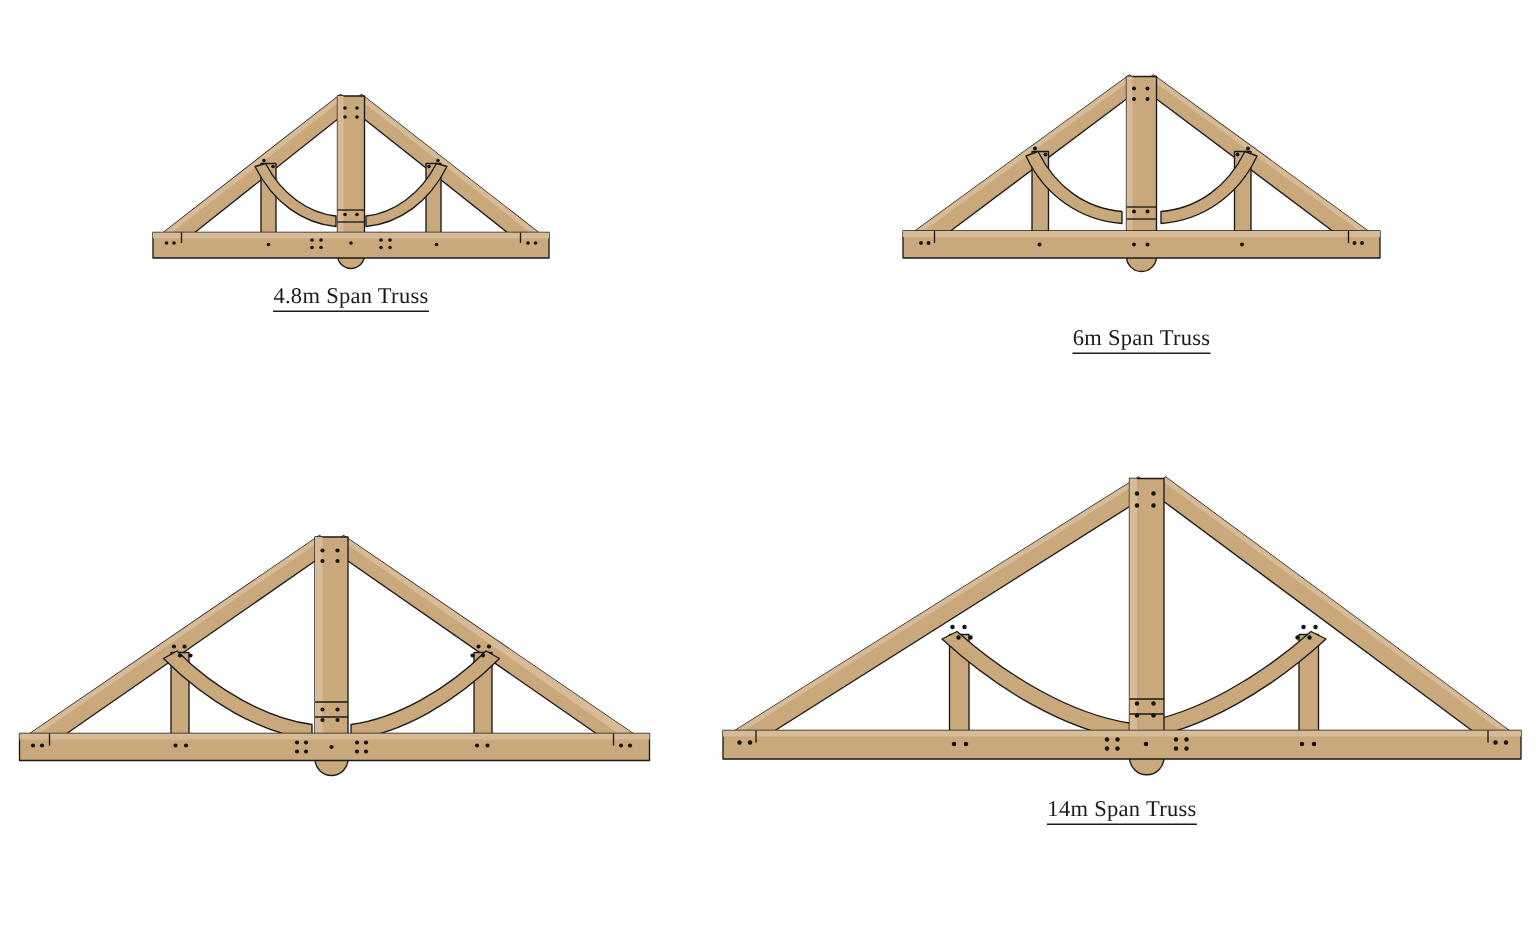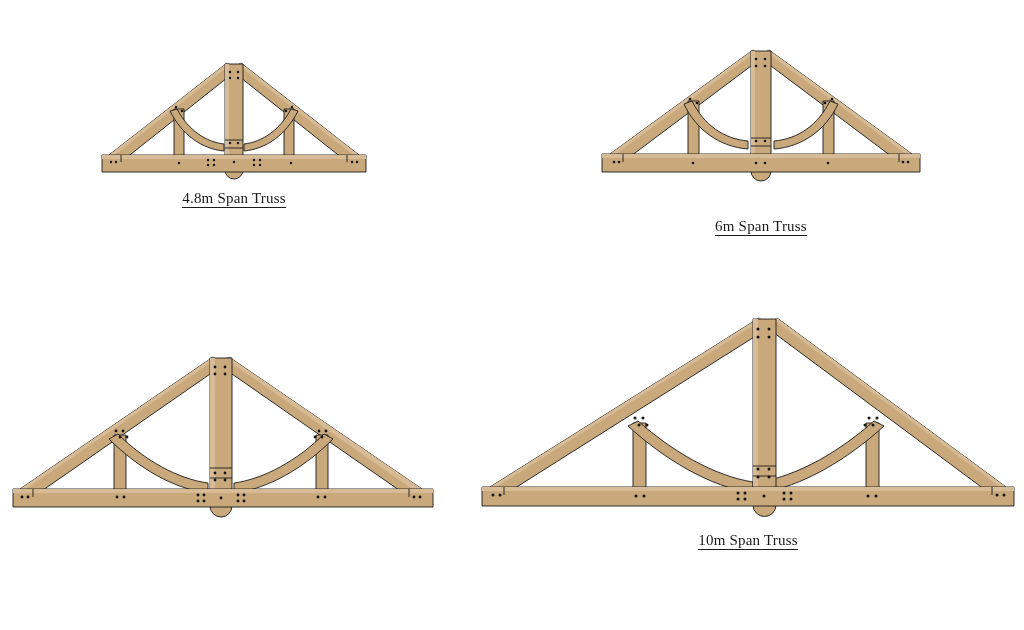--- a/index.html
+++ b/index.html
@@ -286,16 +286,16 @@
         <circle cx="163" cy="119" r="1.5"></circle>
           <circle cx="171" cy="119" r="1.5"></circle>
         <circle cx="393" cy="112" r="1.5"></circle>
           <circle cx="401" cy="112" r="1.5"></circle>
         <circle cx="389" cy="119" r="1.5"></circle>
           <circle cx="397" cy="119" r="1.5"></circle>
       </g>
     </svg>
   </div>
   <div class="fig-caption" id="cap-10">
-    <span>10m Span Truss</span>
+    <span>14m Span Truss</span>
   </div>
 
 </div>
 
 </body></html>

